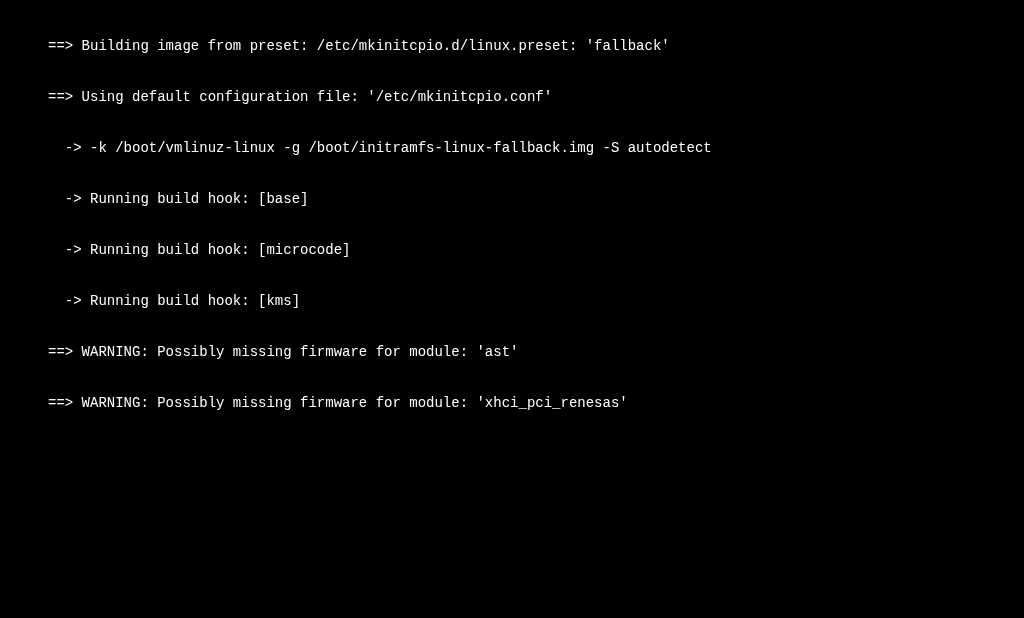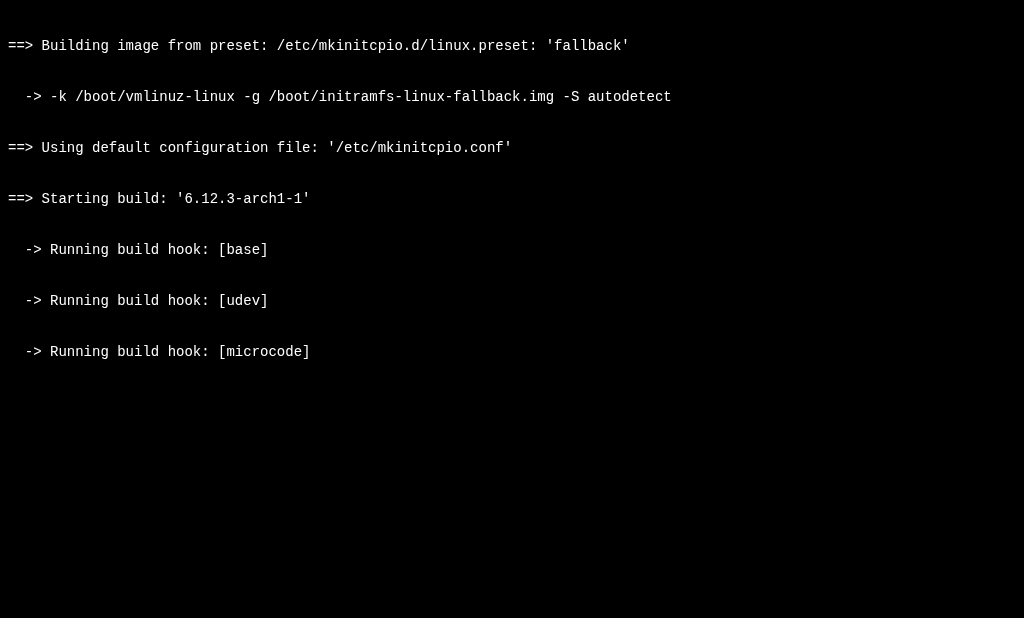--- a/index.html
+++ b/index.html
@@ -11,33 +11,34 @@
     color: #fff;
     font-family: "Courier New", Courier, monospace;
     font-size: 14px;
     line-height: 17px;
     overflow: hidden;
   }
   .terminal {
     padding: 4px 8px;
     white-space: pre;
   }
-  .line { white-space: pre; }
+  .line { white-space: pre; margin-left: 40px; }
 </style>
 </head>
 <body>
 
 <div class="terminal">
   <div class="line">==&gt; Building image from preset: /etc/mkinitcpio.d/linux.preset: 'fallback'</div>
+  <div class="line">==&gt; Using default configuration file: '/etc/mkinitcpio.conf'</div>
   <div class="line">  -&gt; -k /boot/vmlinuz-linux -g /boot/initramfs-linux-fallback.img -S autodetect</div>
-  <div class="line">==&gt; Using default configuration file: '/etc/mkinitcpio.conf'</div>
-  <div class="line">==&gt; Starting build: '6.12.3-arch1-1'</div>
   <div class="line">  -&gt; Running build hook: [base]</div>
-  <div class="line">  -&gt; Running build hook: [udev]</div>
   <div class="line">  -&gt; Running build hook: [microcode]</div>
+  <div class="line">  -&gt; Running build hook: [kms]</div>
+  <div class="line">==&gt; WARNING: Possibly missing firmware for module: 'ast'</div>
+  <div class="line">==&gt; WARNING: Possibly missing firmware for module: 'xhci_pci_renesas'</div>
   
   
   
   
   
   
   
   
   
   

